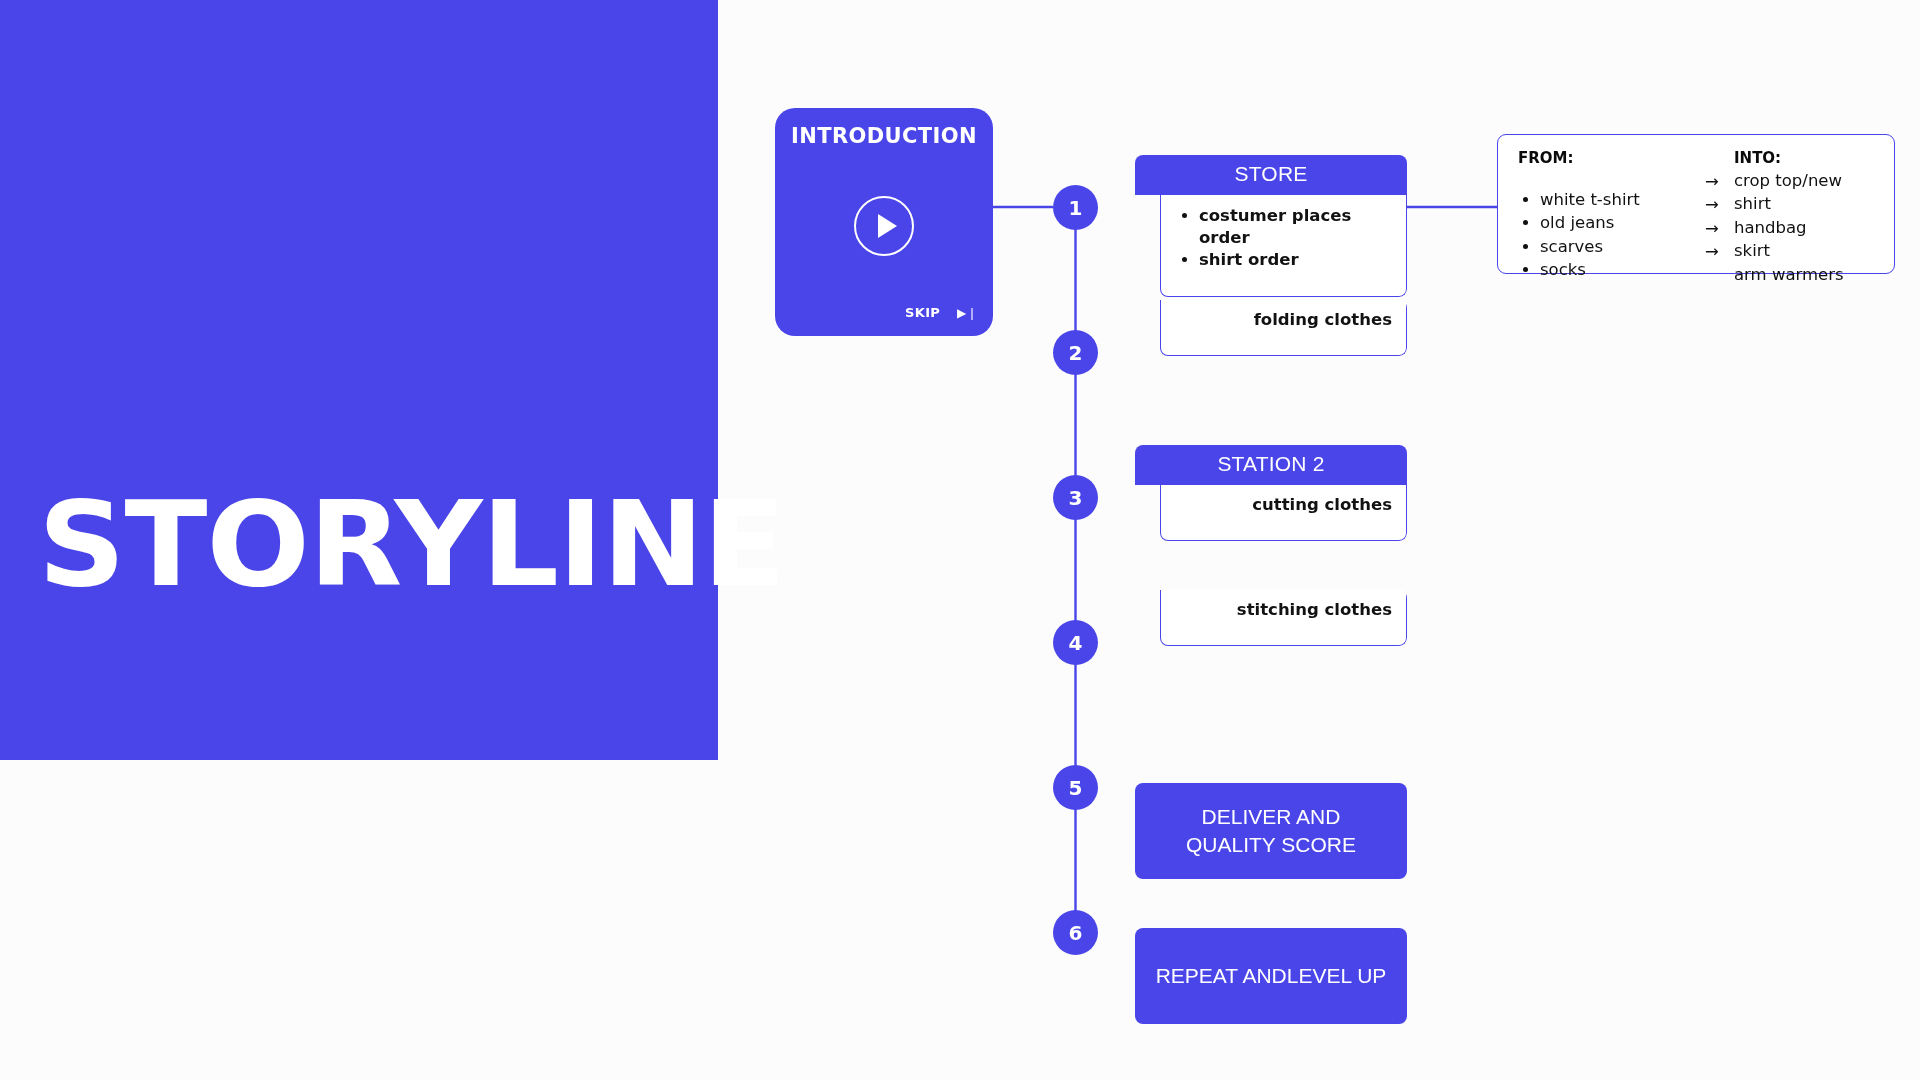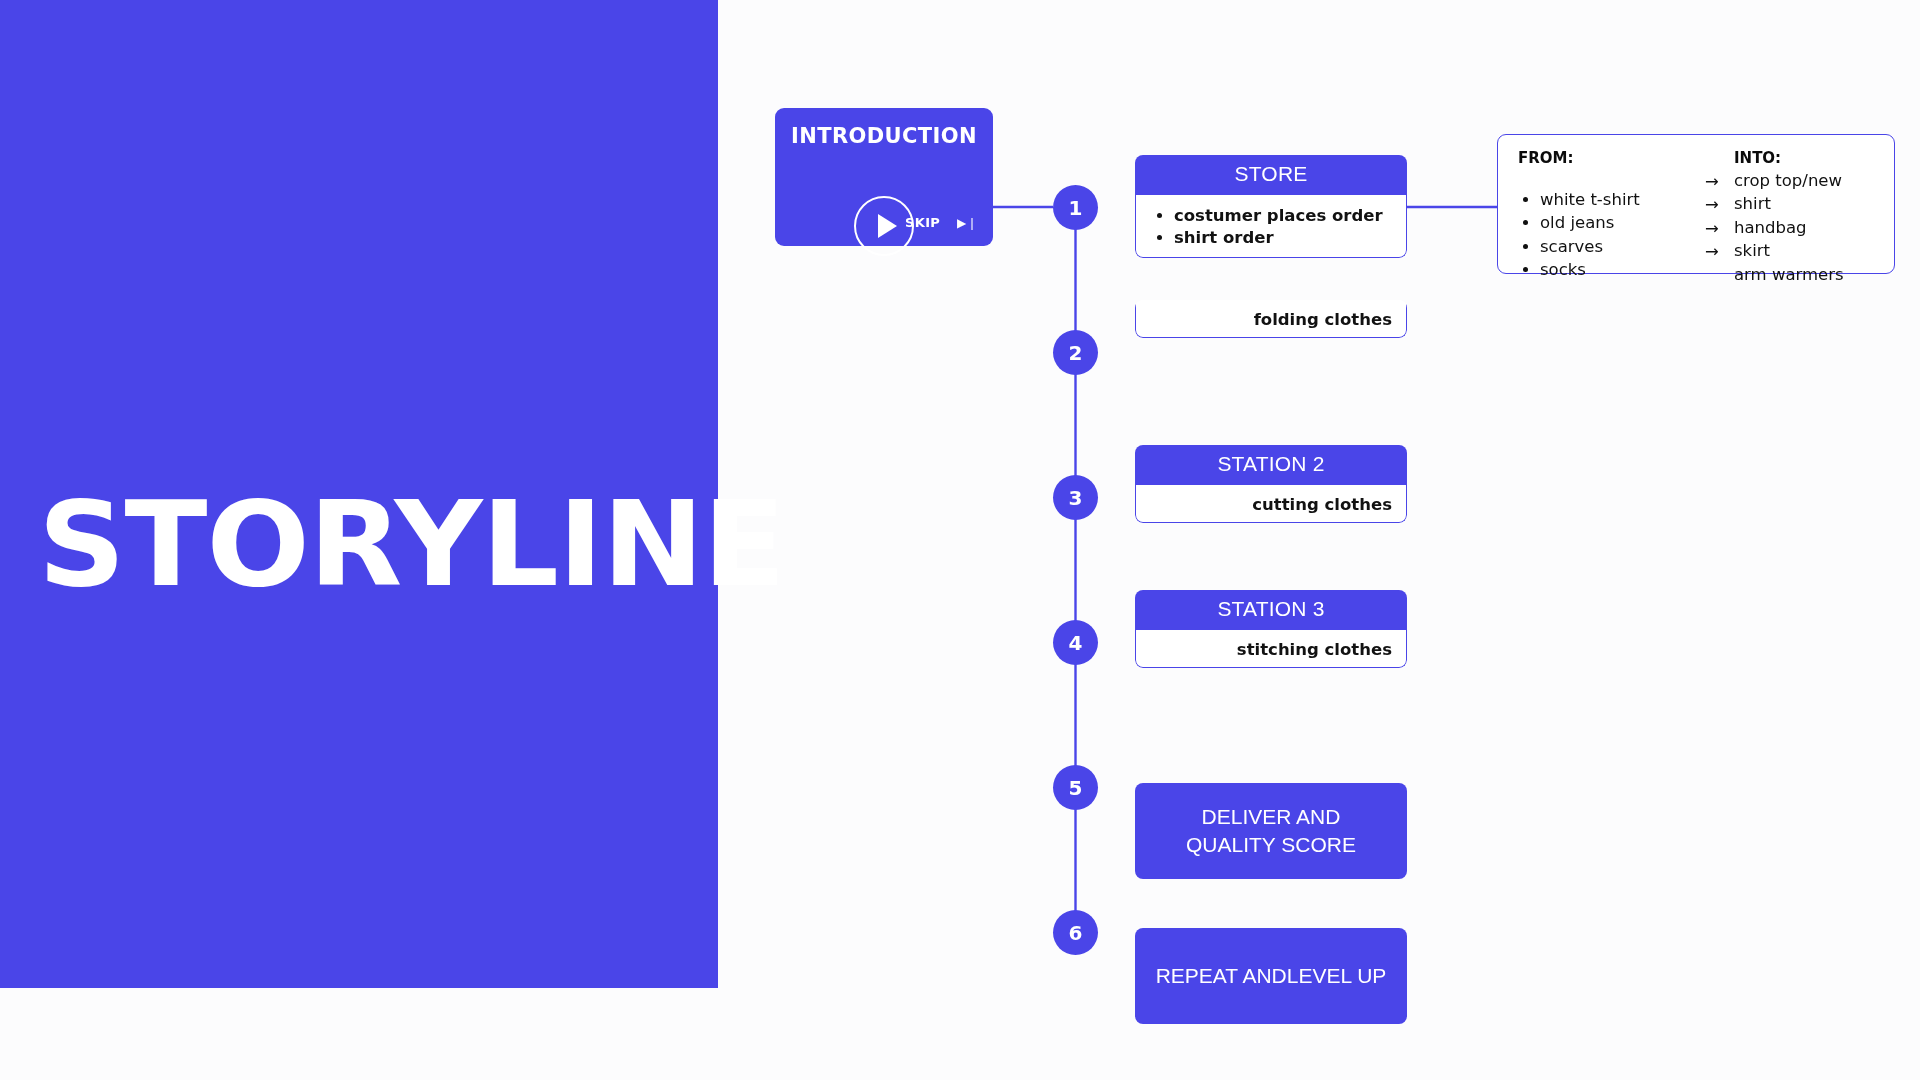--- a/index.html
+++ b/index.html
@@ -9,40 +9,40 @@
     font-family:"Liberation Sans", sans-serif;
   }
   #slide{
     position:relative; width:1920px; height:1080px;
     background:#FCFCFD;
   }
 
   
   .title-panel{
     position:absolute; left:0; top:0;
-    width:718px; height:988px;
+    width:718px; height:760px;
     background:#4A45E8;
   }
   .title-text{
     position:absolute; left:38px; top:485px;
     font-size:118px; font-weight:bold;
     letter-spacing:-1px;
     color:#FFFFFF;
     line-height:1;
     font-family:"DejaVu Sans", sans-serif;
     transform:scaleX(1.03);
     transform-origin:left center;
   }
 
   
   .intro-card{
     position:absolute; left:775px; top:108px;
-    width:218px; height:138px;
-    background:#4A45E8;
-    border-radius:9px;
+    width:218px; height:228px;
+    background:#4A45E8;
+    border-radius:20px;
     color:#fff;
   }
   .intro-title{
     position:absolute; top:16px; left:0; right:0;
     text-align:center;
     font-size:21px; font-weight:bold;
     letter-spacing:0.4px;
     font-family:"DejaVu Sans", sans-serif;
   }
   .play-circle{
@@ -104,21 +104,22 @@
     font-size:21px;
     letter-spacing:0.2px;
     padding:7px 6px 9px;
     font-family:"Liberation Sans", sans-serif;
   }
   .card-body{
     background:#ffffff;
     border:1.6px solid #4A45E8;
     border-top:none;
     border-radius:0 0 8px 8px;
-    padding:10px 14px 8px;
+    padding:10px 14px 26px;
+    margin-left:25px;
   }
   .card-body ul{ list-style:disc; padding-left:24px; }
   .card-body li{
     font-size:16.5px; font-weight:bold; color:#121212;
     line-height:1.32;
     font-family:"DejaVu Sans", sans-serif;
   }
   .card-body .plain{
     font-size:16.5px; font-weight:bold; color:#121212;
     text-align:right;
@@ -224,21 +225,20 @@
   </div>
 
   <div class="card" style="top:445px">
     <div class="card-head">STATION 2</div>
     <div class="card-body">
       <div class="plain">cutting clothes</div>
     </div>
   </div>
 
   <div class="card" style="top:590px">
-    <div class="card-head">STATION 3</div>
     <div class="card-body">
       <div class="plain">stitching clothes</div>
     </div>
   </div>
 
   <div class="card solid" style="top:735px; height:96px; flex-direction:column;">
     <div>DELIVER AND</div>
     <div>QUALITY SCORE</div>
   </div>
 

